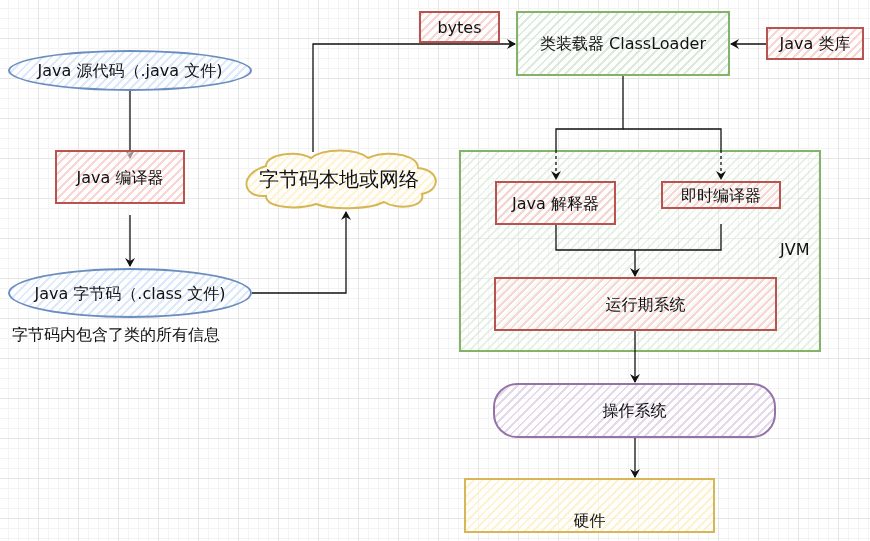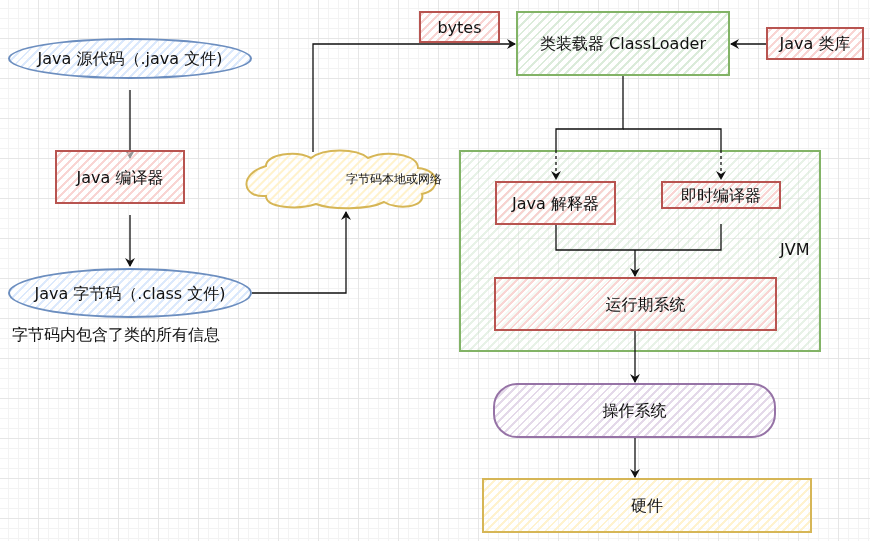--- a/index.html
+++ b/index.html
@@ -28,21 +28,21 @@
   .purple { border:2px solid #9673a6;
     background: repeating-linear-gradient(-45deg, rgba(225,213,231,.9) 0 2px, rgba(255,255,255,.55) 2px 6px); }
   .yellow { border:2px solid #d6b656;
     background: repeating-linear-gradient(-45deg, rgba(255,242,204,.95) 0 2px, rgba(255,255,255,.55) 2px 6px); }
   .blue-ellipse { border:2px solid #6c8ebf; border-radius:50%;
     background: repeating-linear-gradient(-45deg, rgba(218,232,252,.95) 0 2px, rgba(255,255,255,.55) 2px 6px); }
   .jvm { border:2px solid #82b366; z-index:0;
     background: repeating-linear-gradient(-45deg, rgba(213,232,212,.55) 0 2px, rgba(255,255,255,.25) 2px 6px); }
   .plain-label { position:absolute; font-size:16px; z-index:2; white-space:nowrap; }
   .cloud-wrap { position:absolute; z-index:2; }
-  .cloud-text { position:absolute; left:0; top:0; width:100%; height:100%; display:flex; align-items:center; justify-content:flex-end; font-size:12px; }
+  .cloud-text { position:absolute; left:0; top:0; width:100%; height:100%; display:flex; align-items:center; justify-content:center; font-size:20px; }
 </style>
 </head>
 <body>
 
 <div class="node jvm" style="left:459px; top:150px; width:362px; height:202px;"></div>
 <div class="plain-label" style="left:780px; top:240px;">JVM</div>
 
 <svg id="edges" viewBox="0 0 870 541">
   <defs>
     <marker id="arr" markerWidth="10" markerHeight="10" refX="8" refY="5" orient="auto" markerUnits="userSpaceOnUse">
@@ -77,21 +77,21 @@
     <line x1="635" y1="250" x2="635" y2="276" stroke="#111" stroke-width="1.3" marker-end="url(#arr)"></line>
   </g>
   <g>
     <line x1="635" y1="330" x2="635" y2="382" stroke="#111" stroke-width="1.3" marker-end="url(#arr)"></line>
   </g>
   <g>
     <line x1="635" y1="437" x2="635" y2="477" stroke="#111" stroke-width="1.3" marker-end="url(#arr)"></line>
   </g>
 </svg>
 
-<div class="node blue-ellipse" style="left:8px; top:38px; width:244px; height:41px;text-align:center;">
+<div class="node blue-ellipse" style="left:8px; top:50px; width:244px; height:41px;text-align:center;">
   <span>Java 源代码（.java 文件)</span>
 </div>
 
 <div class="node red" style="left:55px; top:150px; width:130px; height:54px;">
   <span>Java 编译器</span>
 </div>
 
 <div class="node blue-ellipse" style="left:8px; top:268px; width:244px; height:50px;">
   <span>Java 字节码（.class 文件)</span>
 </div>
@@ -134,15 +134,15 @@
 </div>
 
 <div class="node red" style="left:494px; top:277px; width:283px; height:54px;padding-left:20px;">
   <span>运行期系统</span>
 </div>
 
 <div class="node purple" style="left:493px; top:383px; width:283px; height:55px;border-radius:24px;">
   <span>操作系统</span>
 </div>
 
-<div class="node yellow" style="left:482px; top:478px; width:330px; height:55px;">
+<div class="node yellow" style="left:464px; top:478px; width:251px; height:55px;align-items:flex-end;">
   <span>硬件</span>
 </div>
 
 </body></html>

